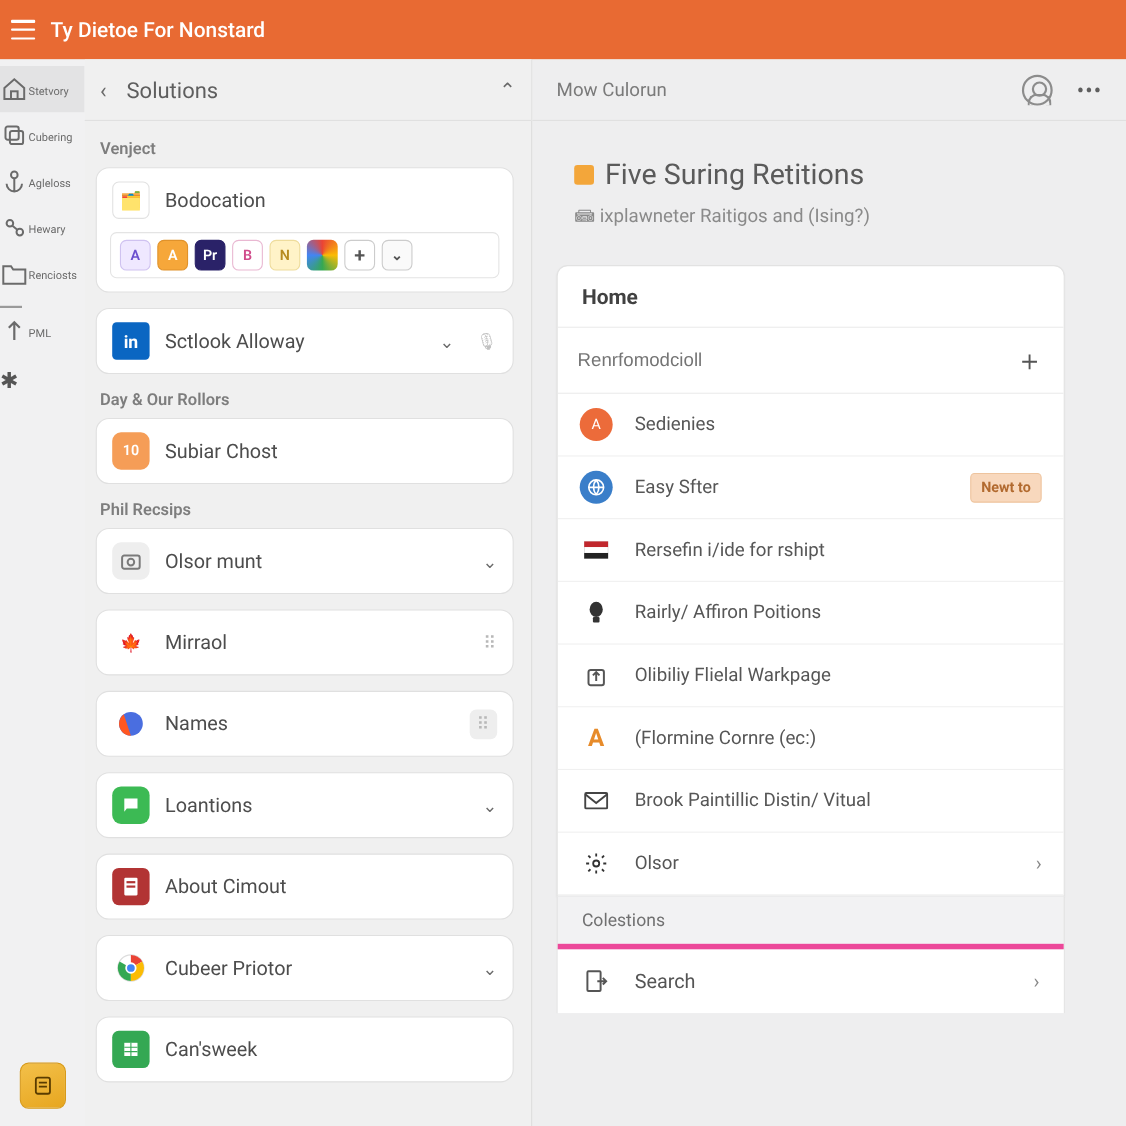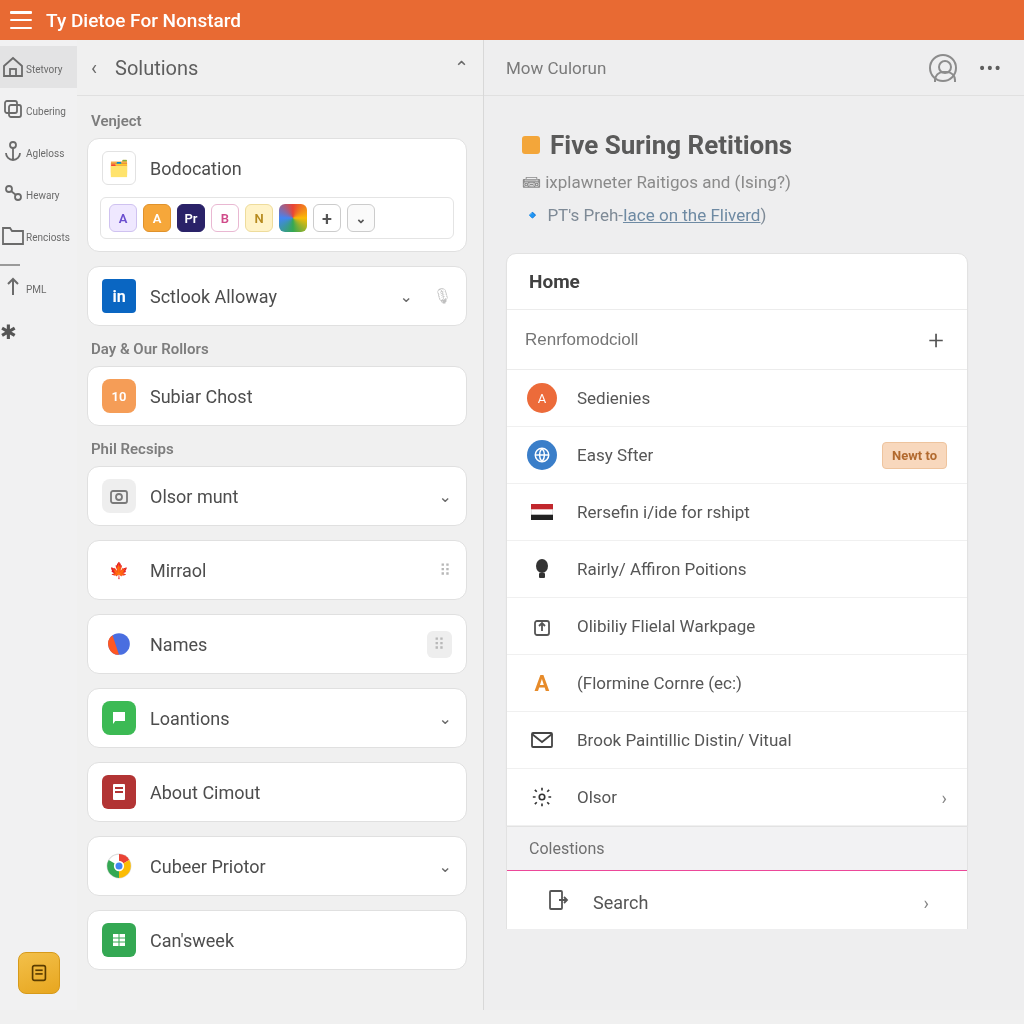--- a/index.html
+++ b/index.html
@@ -1,17 +1,17 @@
 <!DOCTYPE html>
 <html><head>
 <meta charset="utf-8">
 <style>
   * { box-sizing: border-box; margin: 0; padding: 0; }
   html, body { width: 1024px; height: 1024px; font-family: -apple-system, "Segoe UI", Roboto, sans-serif; background: #f0f0f0; overflow: hidden; }
-  .topbar { height: 40px; background: #e86a33; display: flex; align-items: center; padding: 0 10px; color: #fff; }
+  .topbar { height: 54px; background: #e86a33; display: flex; align-items: center; padding: 0 10px; color: #fff; }
   .hamburger { width: 22px; height: 18px; display: flex; flex-direction: column; justify-content: space-between; margin-right: 14px; cursor: pointer; }
   .hamburger span { display: block; height: 2.5px; background: #fff; border-radius: 1px; }
   .top-title { font-size: 19px; font-weight: 500; color: #fff; }
   .app { display: flex; height: 970px; }
   
   .rail { width: 77px; background: #f1f1f2; display: flex; flex-direction: column; align-items: center; padding-top: 6px; }
   .rail-item { width: 77px; display: flex; flex-direction: row; align-items: center; padding: 8px 0 8px; cursor: pointer; }
   .rail-item.active { background: #e3e3e4; }
   .rail-item .ico { width: 26px; height: 26px; display:flex;align-items:center;justify-content:center; color:#5b5b5b; }
   .rail-item .lbl { font-size: 10px; color: #6b6b6b; margin-top: 4px; }
@@ -41,37 +41,37 @@
   .mic{color:#c0c0c0;font-size:15px;}
   
   .col-right { flex:1; background:#eeeeef; display:flex; flex-direction:column; }
   .rh { height:56px; display:flex; align-items:center; padding:0 22px; border-bottom:1px solid #e0e0e0; }
   .rh-title{ font-size:17px; color:#7a7a7a; flex:1;}
   .avatar-ico{ width:28px;height:28px;border:2px solid #8c8c8c;border-radius:50%;position:relative;margin-right:22px;}
   .avatar-ico::before{content:"";position:absolute;width:10px;height:10px;border:2px solid #8c8c8c;border-radius:50%;left:7px;top:4px;}
   .avatar-ico::after{content:"";position:absolute;width:18px;height:9px;border:2px solid #8c8c8c;border-bottom:none;border-radius:9px 9px 0 0;left:3px;top:15px;}
   .kebab{color:#5e5e5e;font-size:20px;letter-spacing:1px;}
   .hero { padding: 34px 30px 16px 38px; }
-  .hero h1{ font-size:26px; color:#5a5a5a; font-weight:700; display:flex;align-items:center;gap:10px;}
+  .hero h1{ font-size:26px; color:#5a5a5a; font-weight:400; display:flex;align-items:center;gap:10px;}
   .hero-ico{ width:18px;height:18px;background:#f3a63a;border-radius:3px;display:inline-block;}
   .hero-sub{ color:#8a8a8a; font-size:17px; margin-top:10px;}
   .hero-link{ color:#7e8a96; font-size:17px; margin-top:6px;}
   .hero-link a{ color:#6e8aa3; text-decoration:underline;}
   .panel { margin: 12px 56px 0 22px; background:#fff; border:1px solid #e2e2e2; border-radius:10px 10px 0 0; overflow:hidden; box-shadow: 0 1px 2px rgba(0,0,0,0.03);}
   .p-head { padding: 16px 22px; font-size:19px; font-weight:700; color:#414141; border-bottom:1px solid #ececec;}
   .p-search{ display:flex; align-items:center; padding: 12px 18px; border-bottom:1px solid #ececec;}
   .p-search input{ flex:1; border:none; outline:none; font-size:17px; color:#999; background:transparent;}
   .plus-btn{ font-size:26px; color:#555; cursor:pointer; font-weight:300;}
   .li { display:flex; align-items:center; padding: 13px 20px; border-bottom:1px solid #f0f0f0; }
   .li .ic{ width:30px;height:30px; display:flex;align-items:center;justify-content:center;margin-right:20px; font-size:17px;}
   .li .tx{ font-size:17px; color:#565656; flex:1;}
   .badge{ background:#f8d8bd; color:#b26a2f; font-size:13px; font-weight:700; padding:5px 9px; border-radius:4px; border:1px solid #eec49e;}
   .panel2 { margin: 0 56px 0 22px; background:#f2f2f3; border-left:1px solid #e2e2e2;border-right:1px solid #e2e2e2;}
   .p2-head{ padding:12px 22px; color:#707070; font-size:16px;}
-  .li2 { background:#fff; display:flex;align-items:flex-end;padding:16px 38px;border-top:1px solid #ec4899;}
+  .li2 { background:#fff; display:flex;align-items:center;padding:16px 22px;border-top:5px solid #ec4899;}
   .li2 .ic{width:26px;height:26px;margin-right:22px;display:flex;align-items:center;justify-content:center;color:#555;}
   .li2 .tx{flex:1;font-size:18px;color:#555;}
   .chev-r2{color:#888;font-size:18px;}
   svg{display:block;}
 </style>
 </head>
 <body>
 
 <div class="topbar">
   <div class="hamburger">
@@ -291,21 +291,20 @@
       <div class="rh-title">Mow Culorun</div>
       <div class="avatar-ico"></div>
       <div class="kebab">•••</div>
     </div>
     <div class="hero">
       <h1>
           <span class="hero-ico"></span>
           <span>Five Suring Retitions</span>
         </h1>
       <div class="hero-sub">📾 <span>ixplawneter Raitigos and (Ising?)</span></div>
-      <div class="hero-link">🔹 <span>PT's Preh-</span><a href="#">Iace on the Fliverd</a><span>)</span></div>
     </div>
 
     <div class="panel">
       <div class="p-head">Home</div>
       <div class="p-search">
         <input type="text" placeholder="Renrfomodcioll" style="">
         <div class="plus-btn">＋</div>
       </div>
       <div class="li">
         <div class="ic" style="background:#ec6b3a;border-radius:50%;color:#fff;font-size:13px">A</div>

